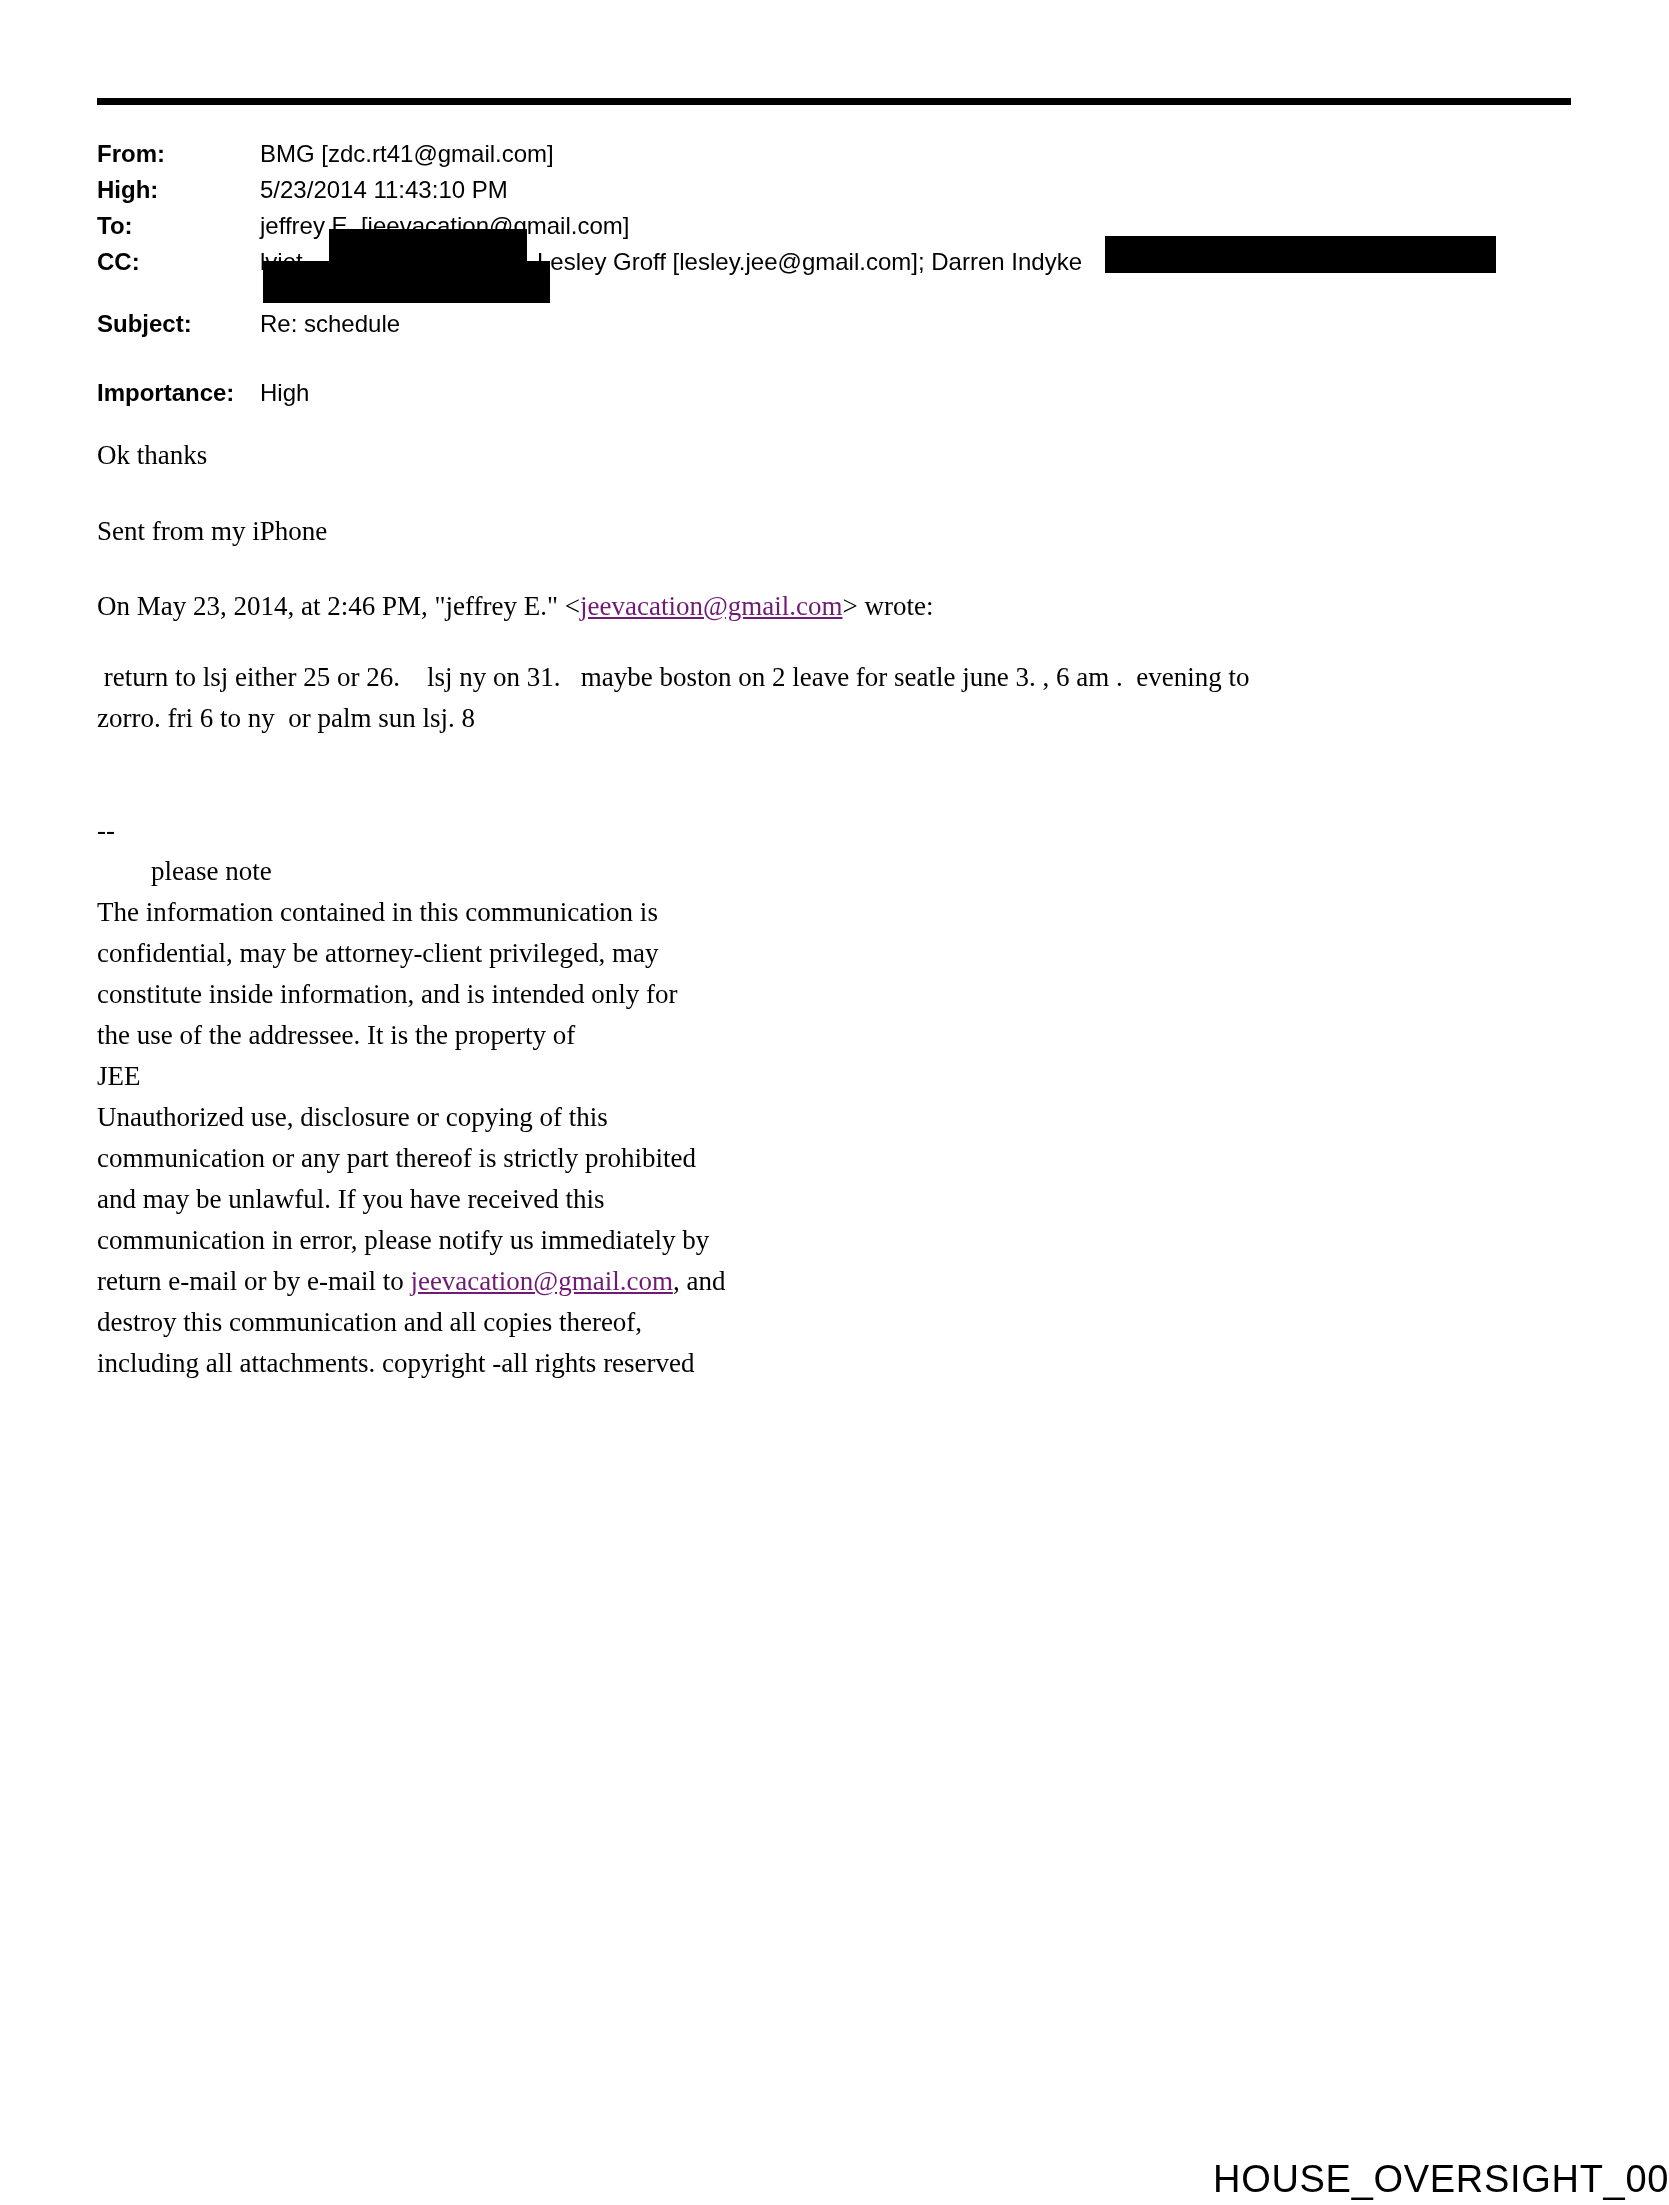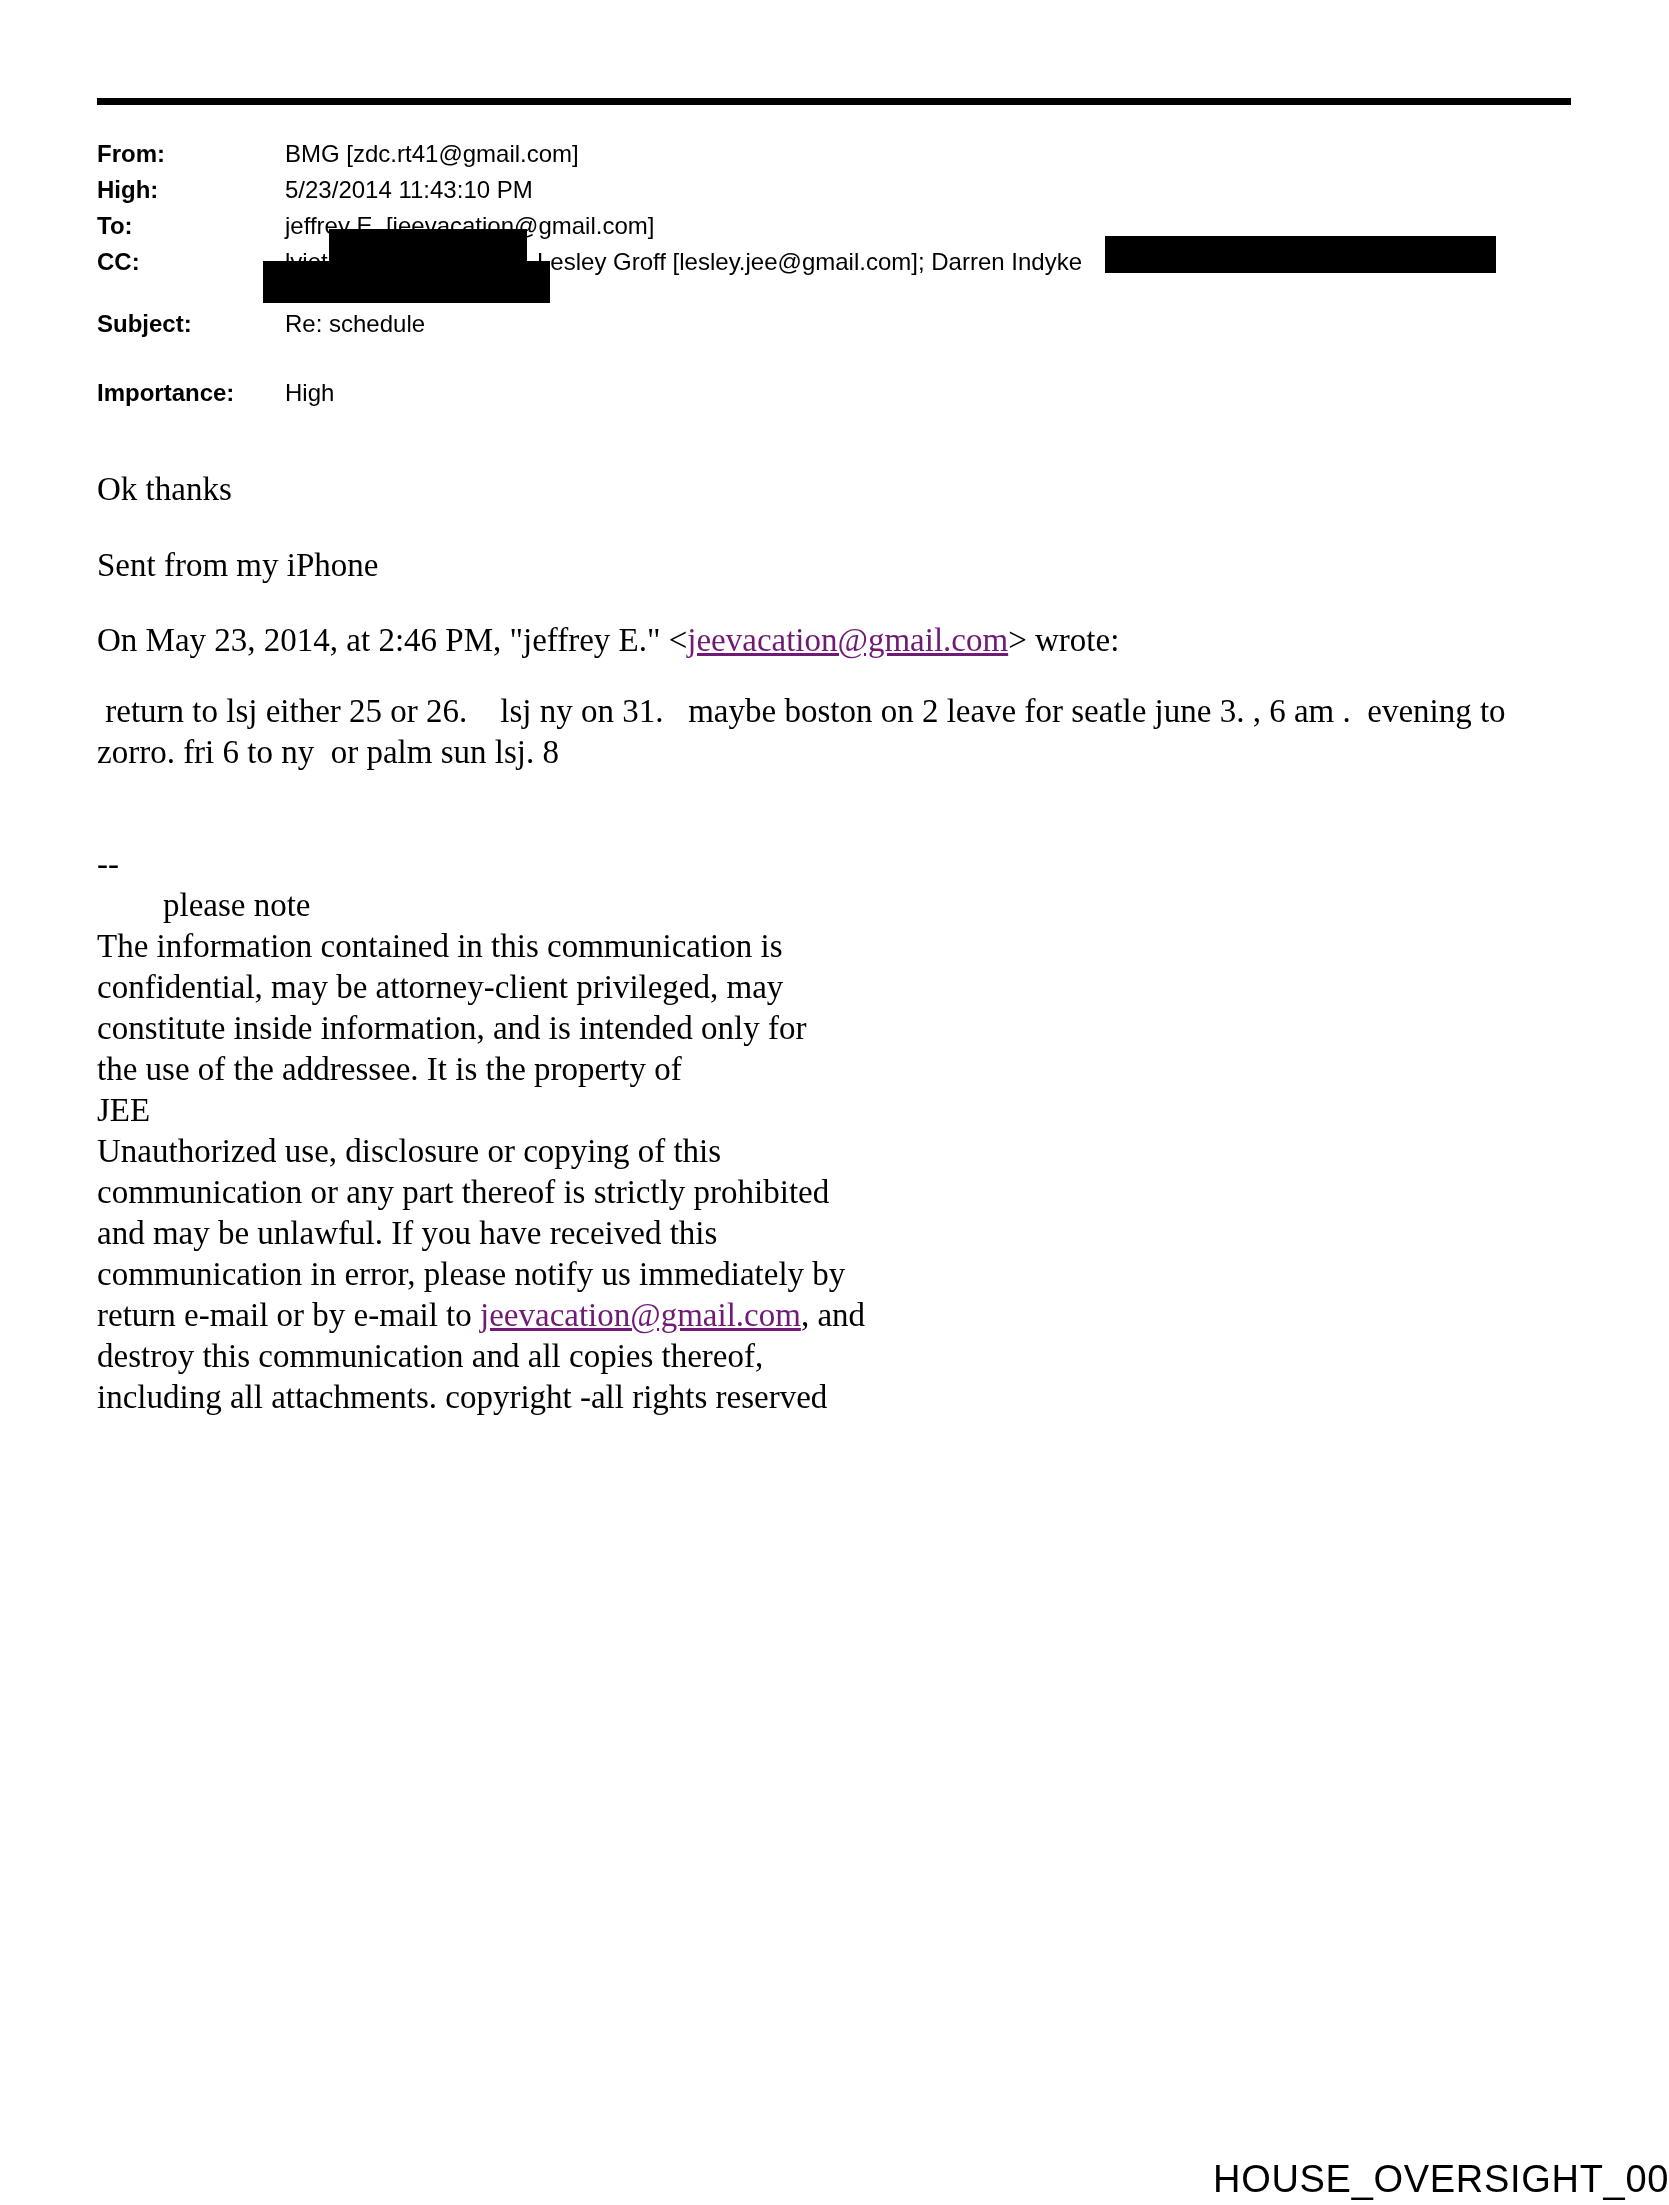--- a/index.html
+++ b/index.html
@@ -20,42 +20,41 @@
   }
   
   .hrow{
     position:absolute;
     left:97px;
     font-size:24px;
     line-height:33px;
     white-space:nowrap;
   }
   .hrow .lbl{font-weight:bold;display:inline-block;}
-  .hrow .val{position:absolute;left:188px;top:0;}
+  .hrow .val{position:absolute;left:163px;top:0;}
   .row-from{top:137px;}
   .row-sent{top:173px;}
   .row-to{top:209px;}
   .row-cc{top:245px;}
   .row-subject{top:307px;}
   .row-importance{top:376px;}
   .cc-part2{position:absolute;left:440px;top:0;}
   
   .redaction{position:absolute;background:#000000;}
   .red-1{left:329px;top:229px;width:198px;height:35px;}
   .red-2{left:1105px;top:236px;width:391px;height:37px;}
   .red-3{left:263px;top:261px;width:287px;height:42px;}
   
   .btxt{
     position:absolute;
     left:97px;
     font-family:"Liberation Serif",serif;
-    font-size:33px;
+    font-size:27px;
     line-height:41px;
     white-space:pre-wrap;
-    margin-top:34px;
   }
   .reply{top:435px;}
   .mobile-sig{top:511px;}
   .attribution{top:586px;}
   .quoted{top:657px;}
   .signature{top:810px;line-height:41px;}
   a.email-link{color:#701a75;text-decoration:underline;}
   .bates{
     position:absolute;
     left:1213px; top:2158px;

